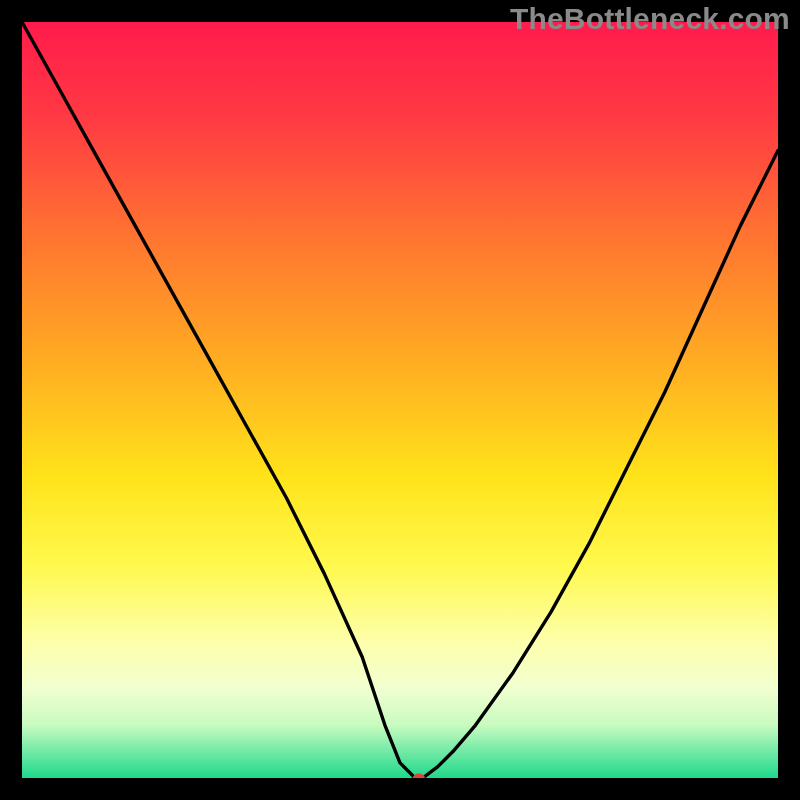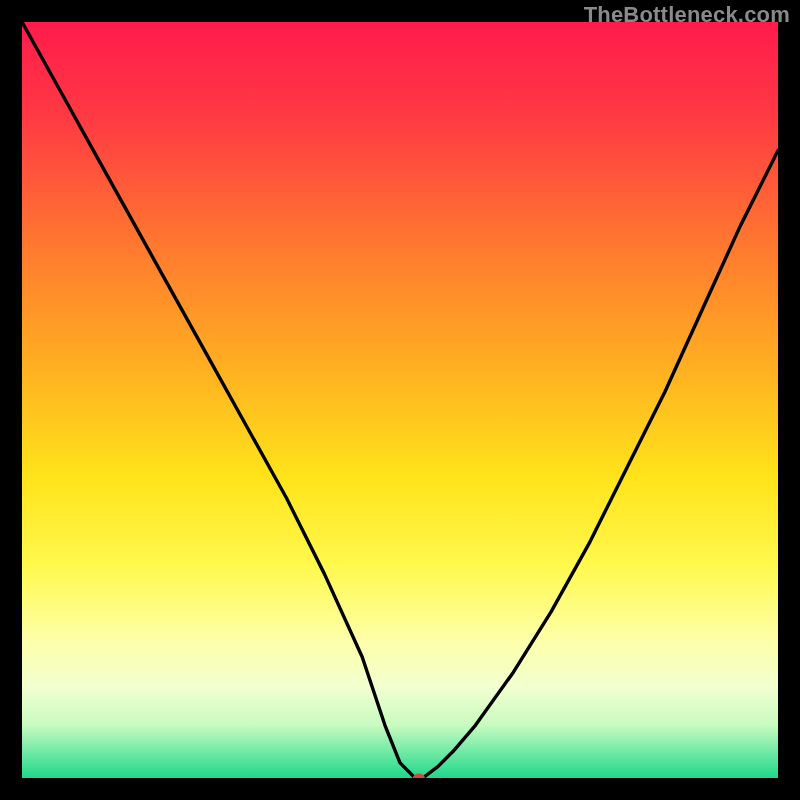--- a/index.html
+++ b/index.html
@@ -15,21 +15,21 @@
     position: relative;
     width: 800px;
     height: 800px;
     background: #000;
   }
   .watermark {
     position: absolute;
     top: 2px;
     right: 10px;
     color: #8a8a8a;
-    font-size: 22px;
+    font-size: 30px;
     font-weight: 600;
     letter-spacing: 0.2px;
     z-index: 10;
   }
   svg.plot {
     position: absolute;
     left: 22px;
     top: 22px;
     width: 756px;
     height: 756px;

